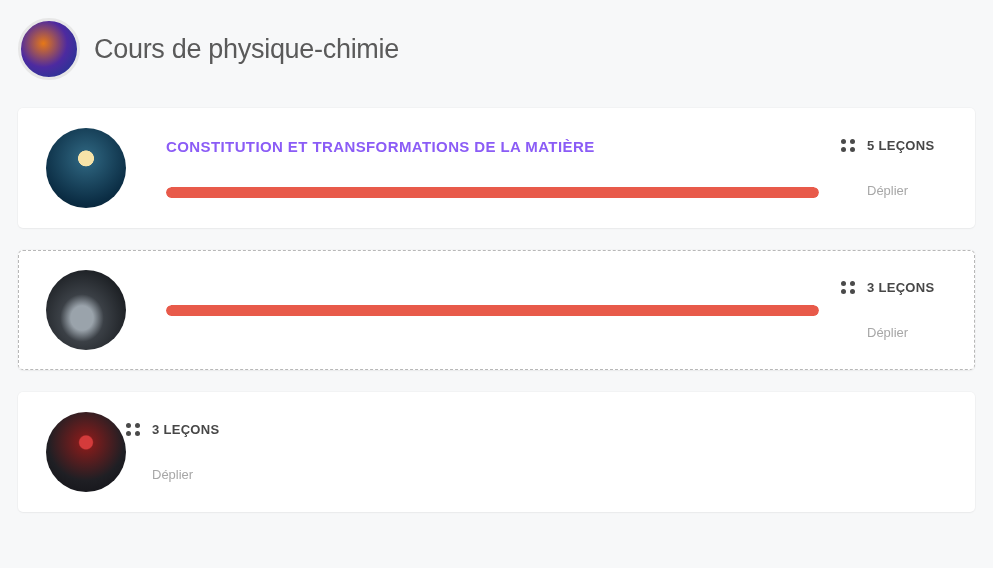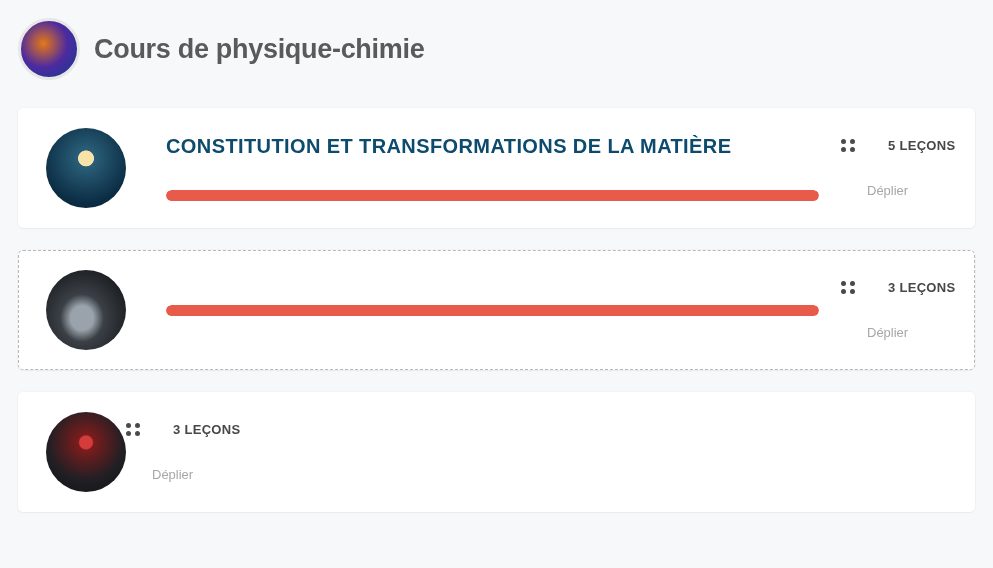--- a/index.html
+++ b/index.html
@@ -18,21 +18,21 @@
   .header-avatar {
     width: 62px;
     height: 62px;
     border-radius: 50%;
     background: radial-gradient(circle at 40% 40%, #e67817, #4d2aa0, #133b8f);
     border: 3px solid #e7e7e7;
     flex-shrink: 0;
   }
   .header-title {
     font-size: 27px;
-    font-weight: 700;
+    font-weight: 400;
     color: #5a5a5a;
     margin-left: 14px;
     letter-spacing: -0.3px;
   }
   .cards {
     padding: 0 18px;
   }
   .card {
     background: #fff;
     border-radius: 5px;
@@ -65,23 +65,23 @@
   }
   .card-avatar.av3 {
     background: radial-gradient(circle at 50% 38%, #d43b3b 10%, #7b1c1c 12%, #1f1f24 60%, #101015 100%);
   }
   .card-main {
     flex: 1;
     margin-left: 40px;
     margin-right: 22px;
   }
   .card-title {
-    font-size: 20px;
+    font-size: 15px;
     font-weight: 700;
-    color: #0c4a6e;
+    color: #8b5cf6;
     letter-spacing: 0.4px;
     margin-bottom: 32px;
   }
   .progress-track {
     height: 11px;
     border-radius: 6px;
     background: transparent;
     overflow: hidden;
   }
   .progress-fill {
@@ -116,21 +116,20 @@
     height: 5px;
     border-radius: 50%;
     background: #4a4a4a;
   }
   .lesson-count {
     font-size: 13px;
     font-weight: 700;
     color: #474747;
     letter-spacing: 0.3px;
     white-space: nowrap;
-    margin-left: 21px;
   }
   .expand-btn {
     font-size: 13px;
     color: #a7a7a7;
     background: none;
     border: none;
     cursor: pointer;
     margin-left: 26px;
   }
 </style>

